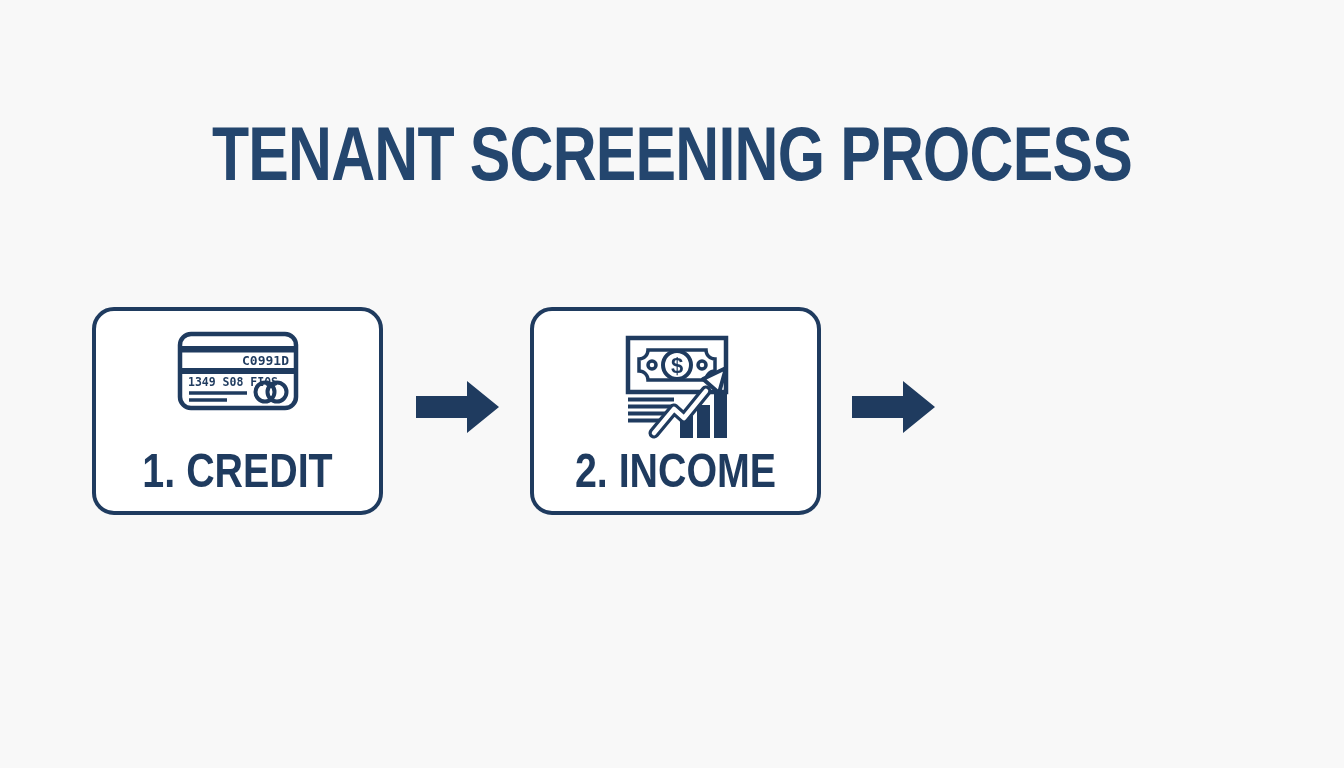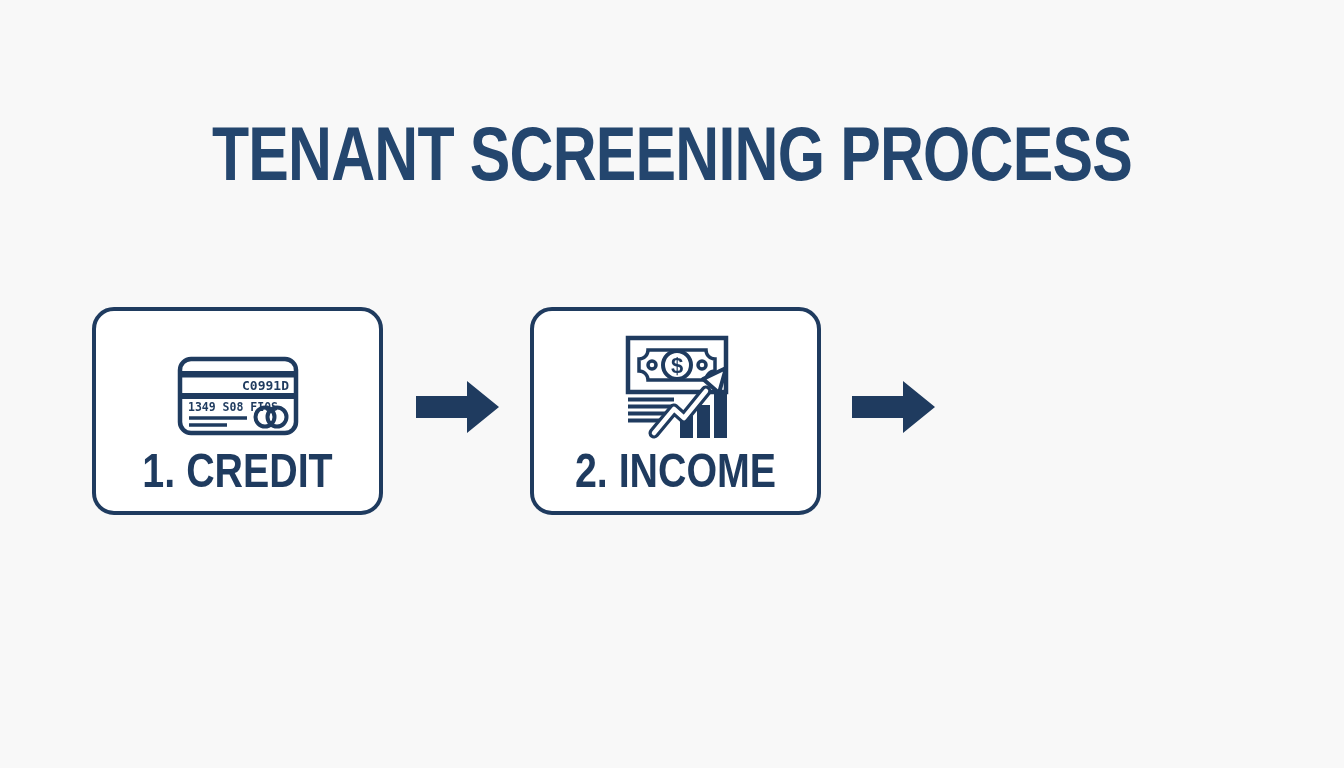--- a/index.html
+++ b/index.html
@@ -28,21 +28,21 @@
     border-radius:22px;
   }
   .box-1 { left:92px;  width:291px; }
   .box-2 { left:530px; width:291px; }
   .box-3 { left:963px; width:290px; }
 
   .step-icon {
     position:absolute; left:0; right:0;
     display:flex; justify-content:center;
   }
-  .box-1 .step-icon { top:45px; }
+  .box-1 .step-icon { top:20px; }
   .box-2 .step-icon { top:24px; }
   .box-3 .step-icon { top:24px; }
 
   .step-label {
     position:absolute; top:136px; left:0; width:100%;
     text-align:center;
     font-size:48px; font-weight:bold; line-height:1;
     color:#1f3b5f;
     transform:scaleX(0.82);
     transform-origin:center;

